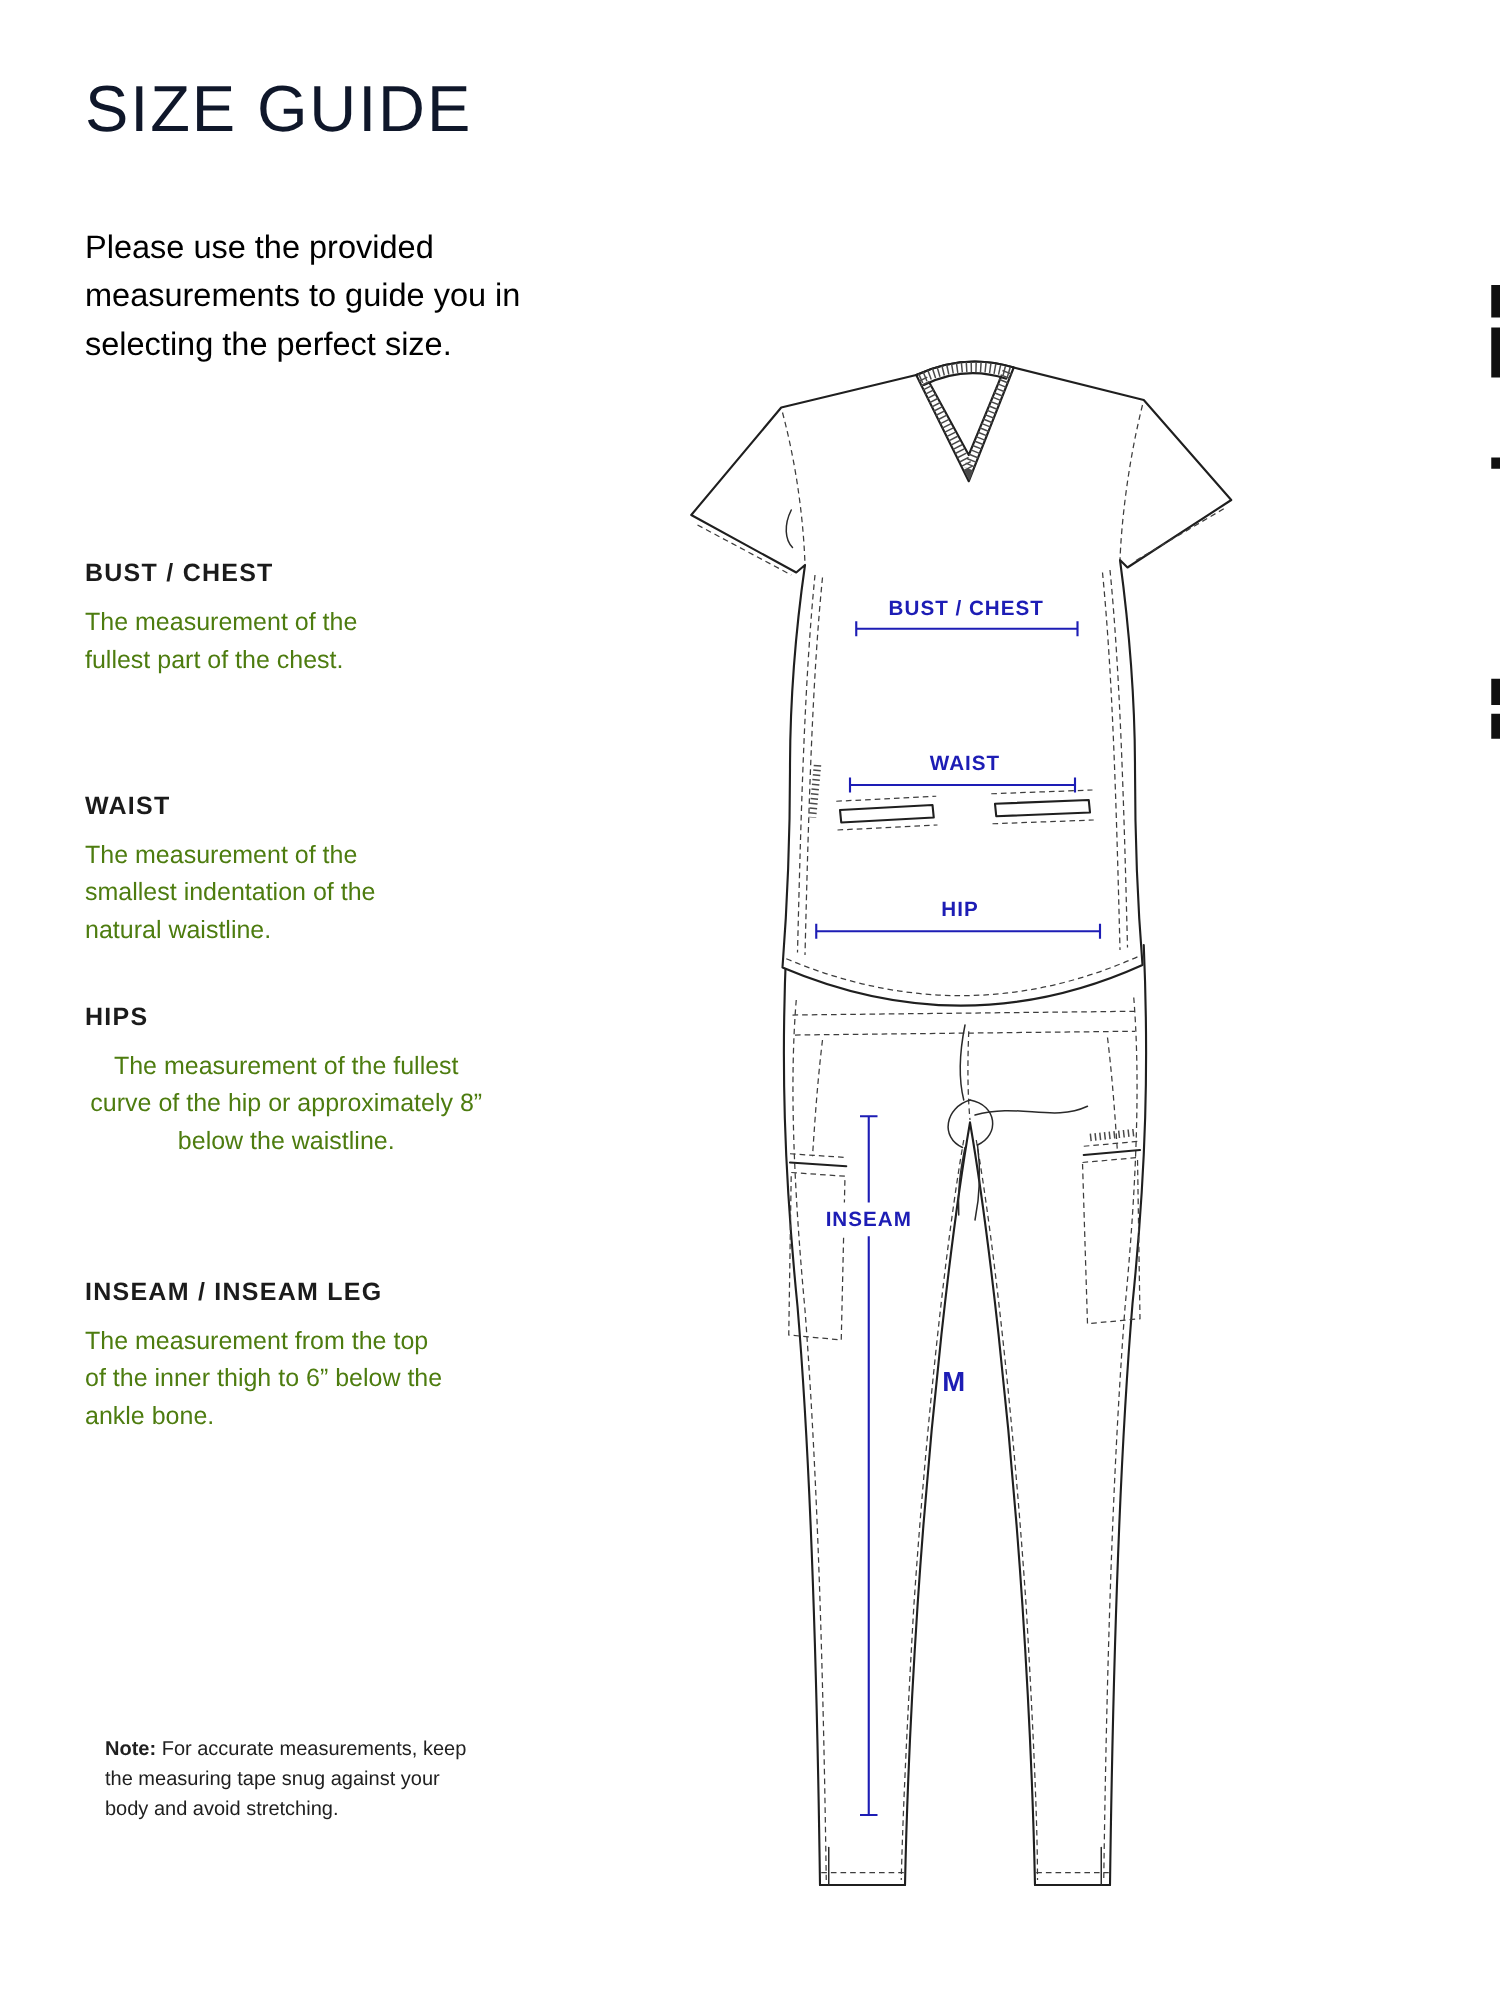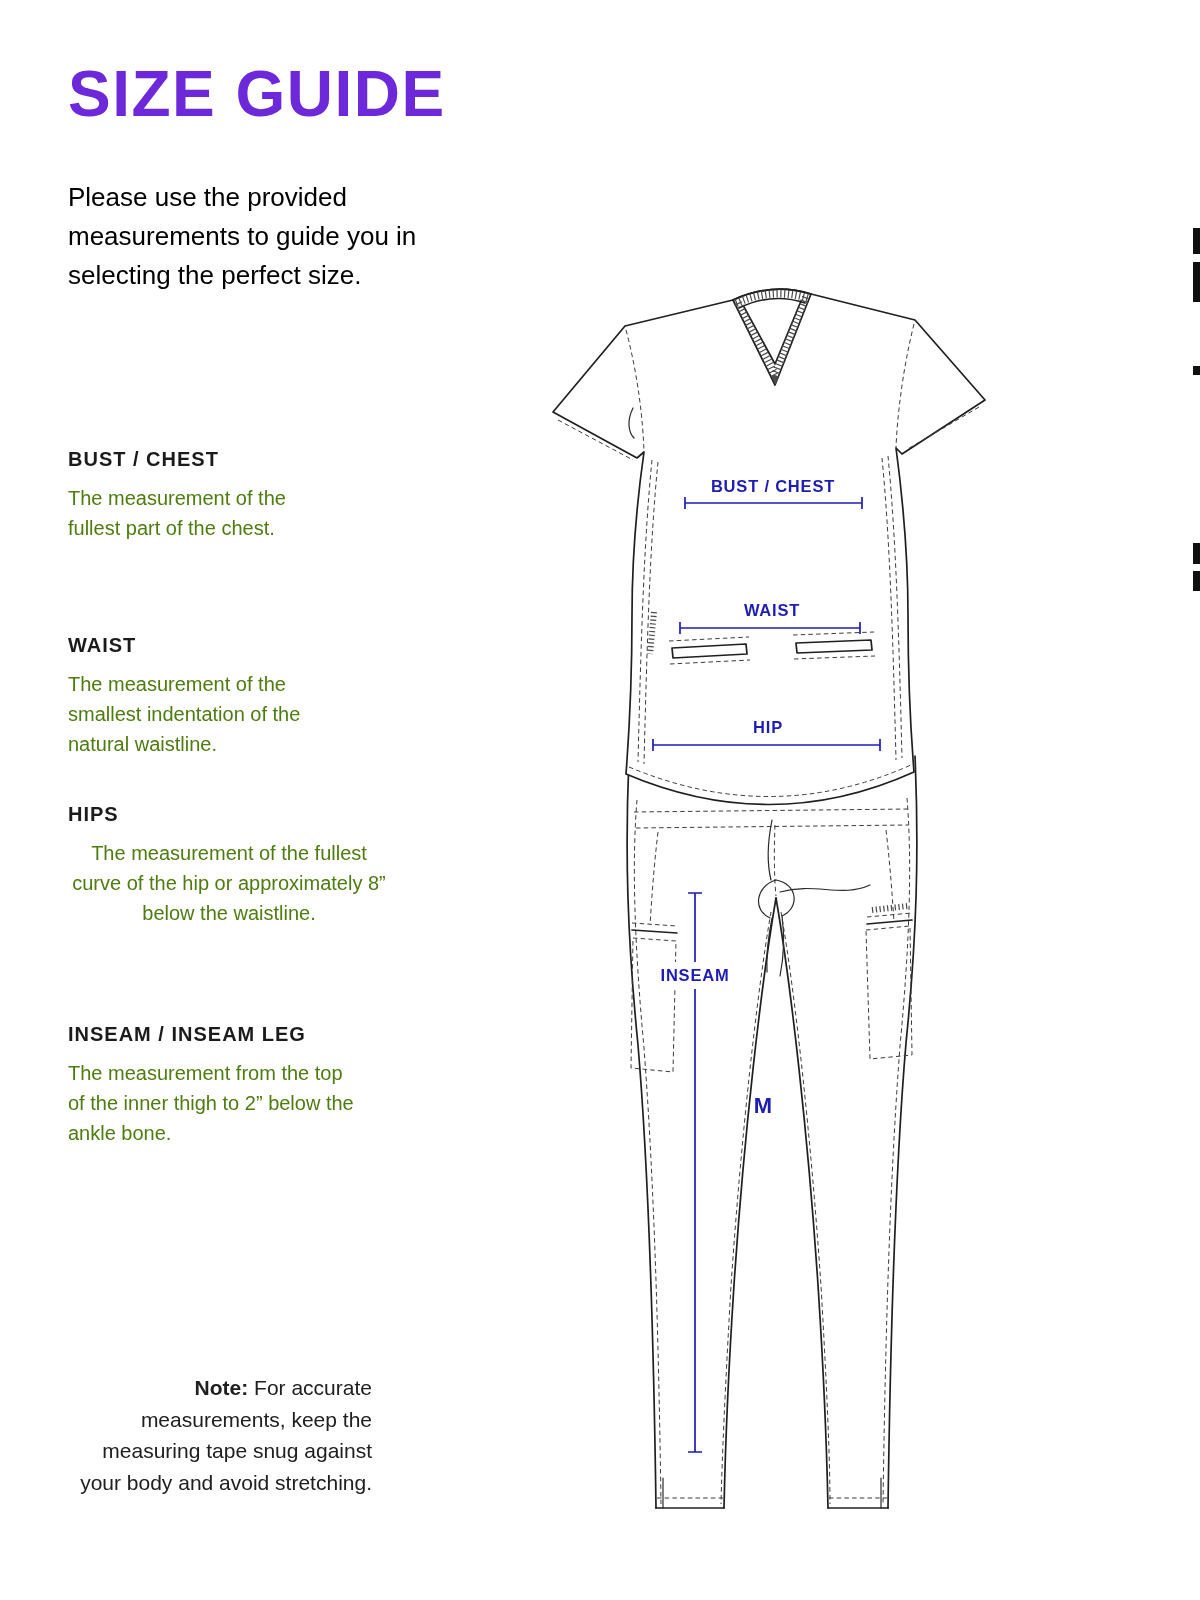--- a/index.html
+++ b/index.html
@@ -3,36 +3,36 @@
 <meta charset="utf-8">
 <style>
   :root{ --accent:#1d1db5; --ink:#1f1f1f; }
   html,body{margin:0;padding:0;}
   body{
     width:1200px;height:1600px;position:relative;background:#ffffff;
     font-family:"Liberation Sans",sans-serif;color:var(--ink);overflow:hidden;
   }
   .title{
     position:absolute;left:68px;top:62px;margin:0;
-    font-size:64px;font-weight:700;letter-spacing:1.5px;color:#6d28d9;line-height:1;
+    font-size:52px;font-weight:400;letter-spacing:1.5px;color:#0f172a;line-height:1;
   }
   .intro{
     position:absolute;left:68px;top:178px;width:440px;margin:0;
     font-size:26px;line-height:1.5;color:#000000;
   }
   .def{position:absolute;left:68px;}
   .def h2{margin:0;font-size:20px;font-weight:700;letter-spacing:1px;color:#1b1b1b;}
   .def p{margin:12px 0 0;font-size:20px;line-height:1.5;color:#4d7c0f;}
   .def-bust{top:448px;}  .def-bust p{width:258px;}
   .def-waist{top:634px;} .def-waist p{width:288px;}
   .def-hips{top:803px;}  .def-hips p{width:322px;text-align:center;}
   .def-inseam{top:1023px;} .def-inseam p{width:292px;}
   .note{
-    position:absolute;left:68px;top:1372px;width:304px;margin:0;
-    font-size:21px;line-height:1.5;color:#202020;text-align:right;
+    position:absolute;left:68px;top:1372px;width:304px;margin:16px;
+    font-size:16px;line-height:1.5;color:#202020;
   }
   .note strong{font-weight:700;}
   .diagram{position:absolute;left:530px;top:280px;width:470px;height:1250px;}
   .outline{fill:none;stroke:#1f1f1f;stroke-width:1.7;stroke-linejoin:round;stroke-linecap:round;}
   .fillwhite{fill:#ffffff;stroke:#1f1f1f;stroke-width:1.7;stroke-linejoin:round;}
   .thin{fill:none;stroke:#2a2a2a;stroke-width:1.2;stroke-linecap:round;}
   .stitch{fill:none;stroke:#3d3d3d;stroke-width:1;stroke-dasharray:4.5 3.2;}
   .rib{fill:none;stroke:#4a4a4a;stroke-width:8;stroke-dasharray:1.2 2.6;}
   .rib-sm{fill:none;stroke:#4a4a4a;stroke-width:6;stroke-dasharray:1.2 2.6;}
   .annot-line{fill:none;stroke:var(--accent);stroke-width:1.7;}
@@ -59,21 +59,21 @@
   <p>The measurement of the smallest indentation of the natural waistline.</p>
 </section>
 
 <section class="def def-hips">
   <h2>HIPS</h2>
   <p>The measurement of the fullest curve of the hip or approximately 8” below the waistline.</p>
 </section>
 
 <section class="def def-inseam">
   <h2>INSEAM / INSEAM LEG</h2>
-  <p>The measurement from the top of the inner thigh to 2” below the ankle bone.</p>
+  <p>The measurement from the top of the inner thigh to 6” below the ankle bone.</p>
 </section>
 
 <p class="note"><strong>Note:</strong> <span>For accurate measurements, keep the measuring tape snug against your body and avoid stretching.</span></p>
 
 <div class="diagram">
 <svg viewBox="0 0 470 1250" width="470" height="1250">
 
   <g>
 
     <path class="outline" d="M 99,478 C 95,570 97,655 108,765 C 117,872 123,1010 126,1228"></path>

